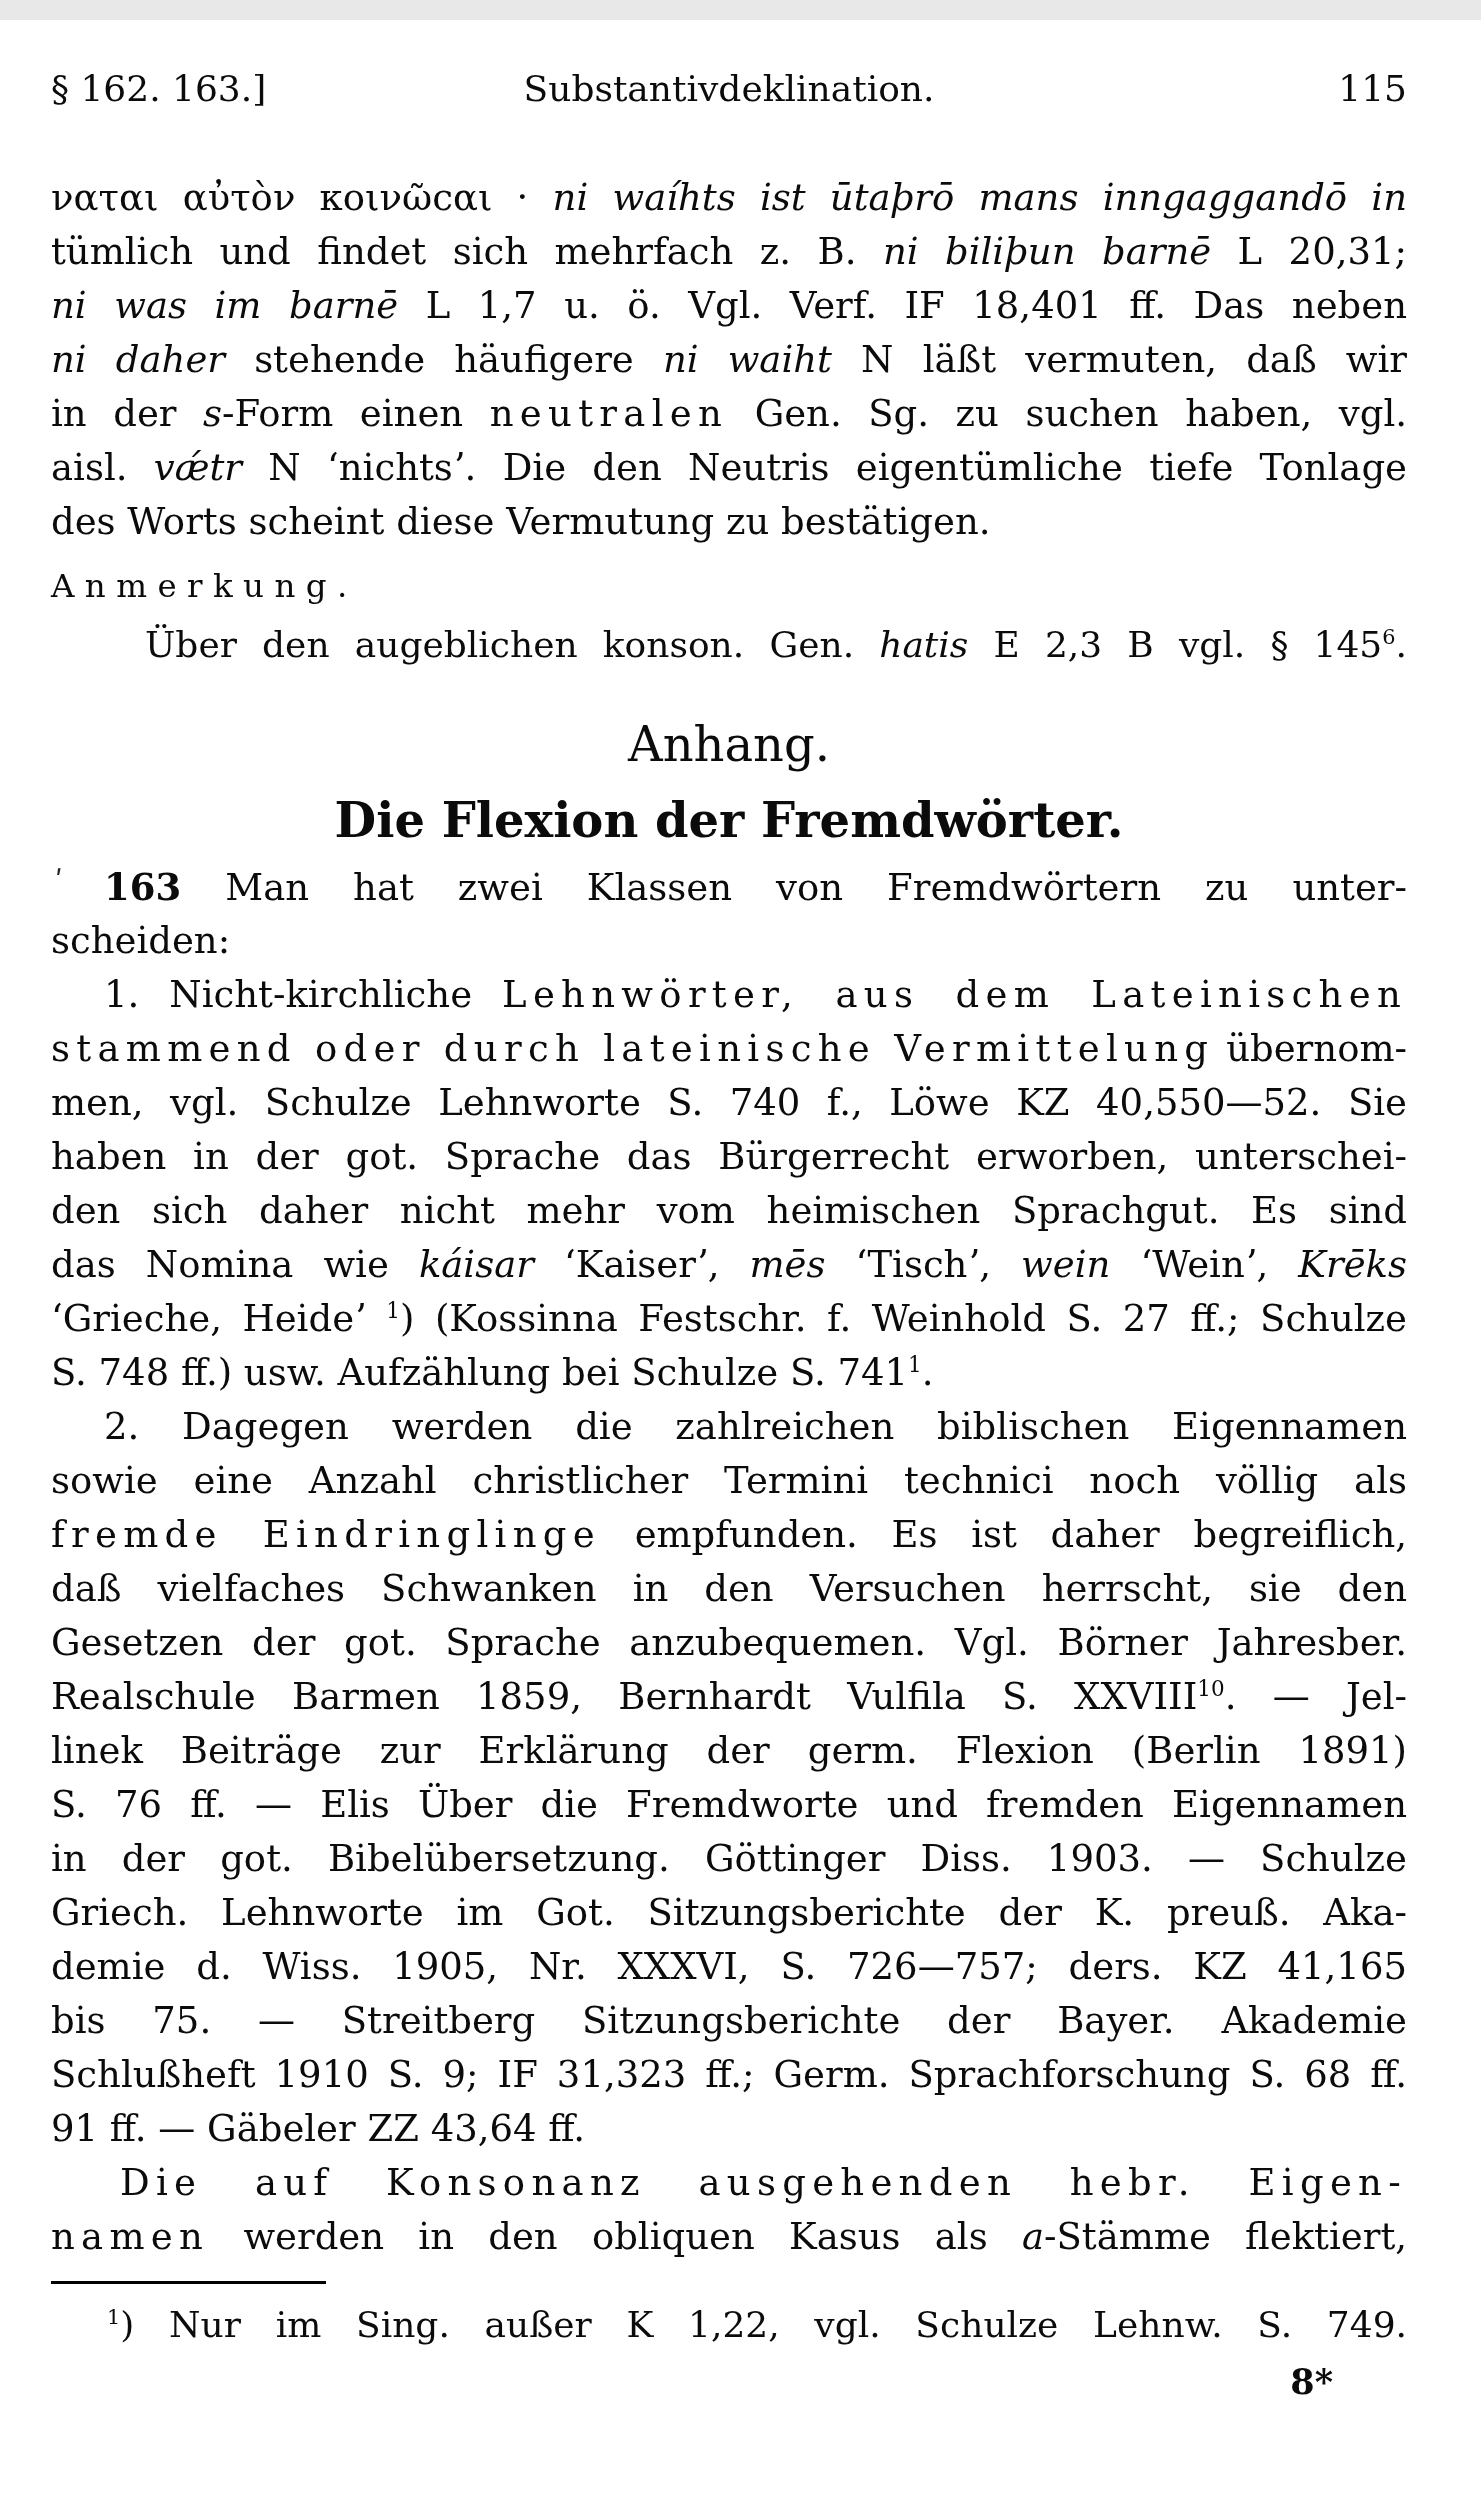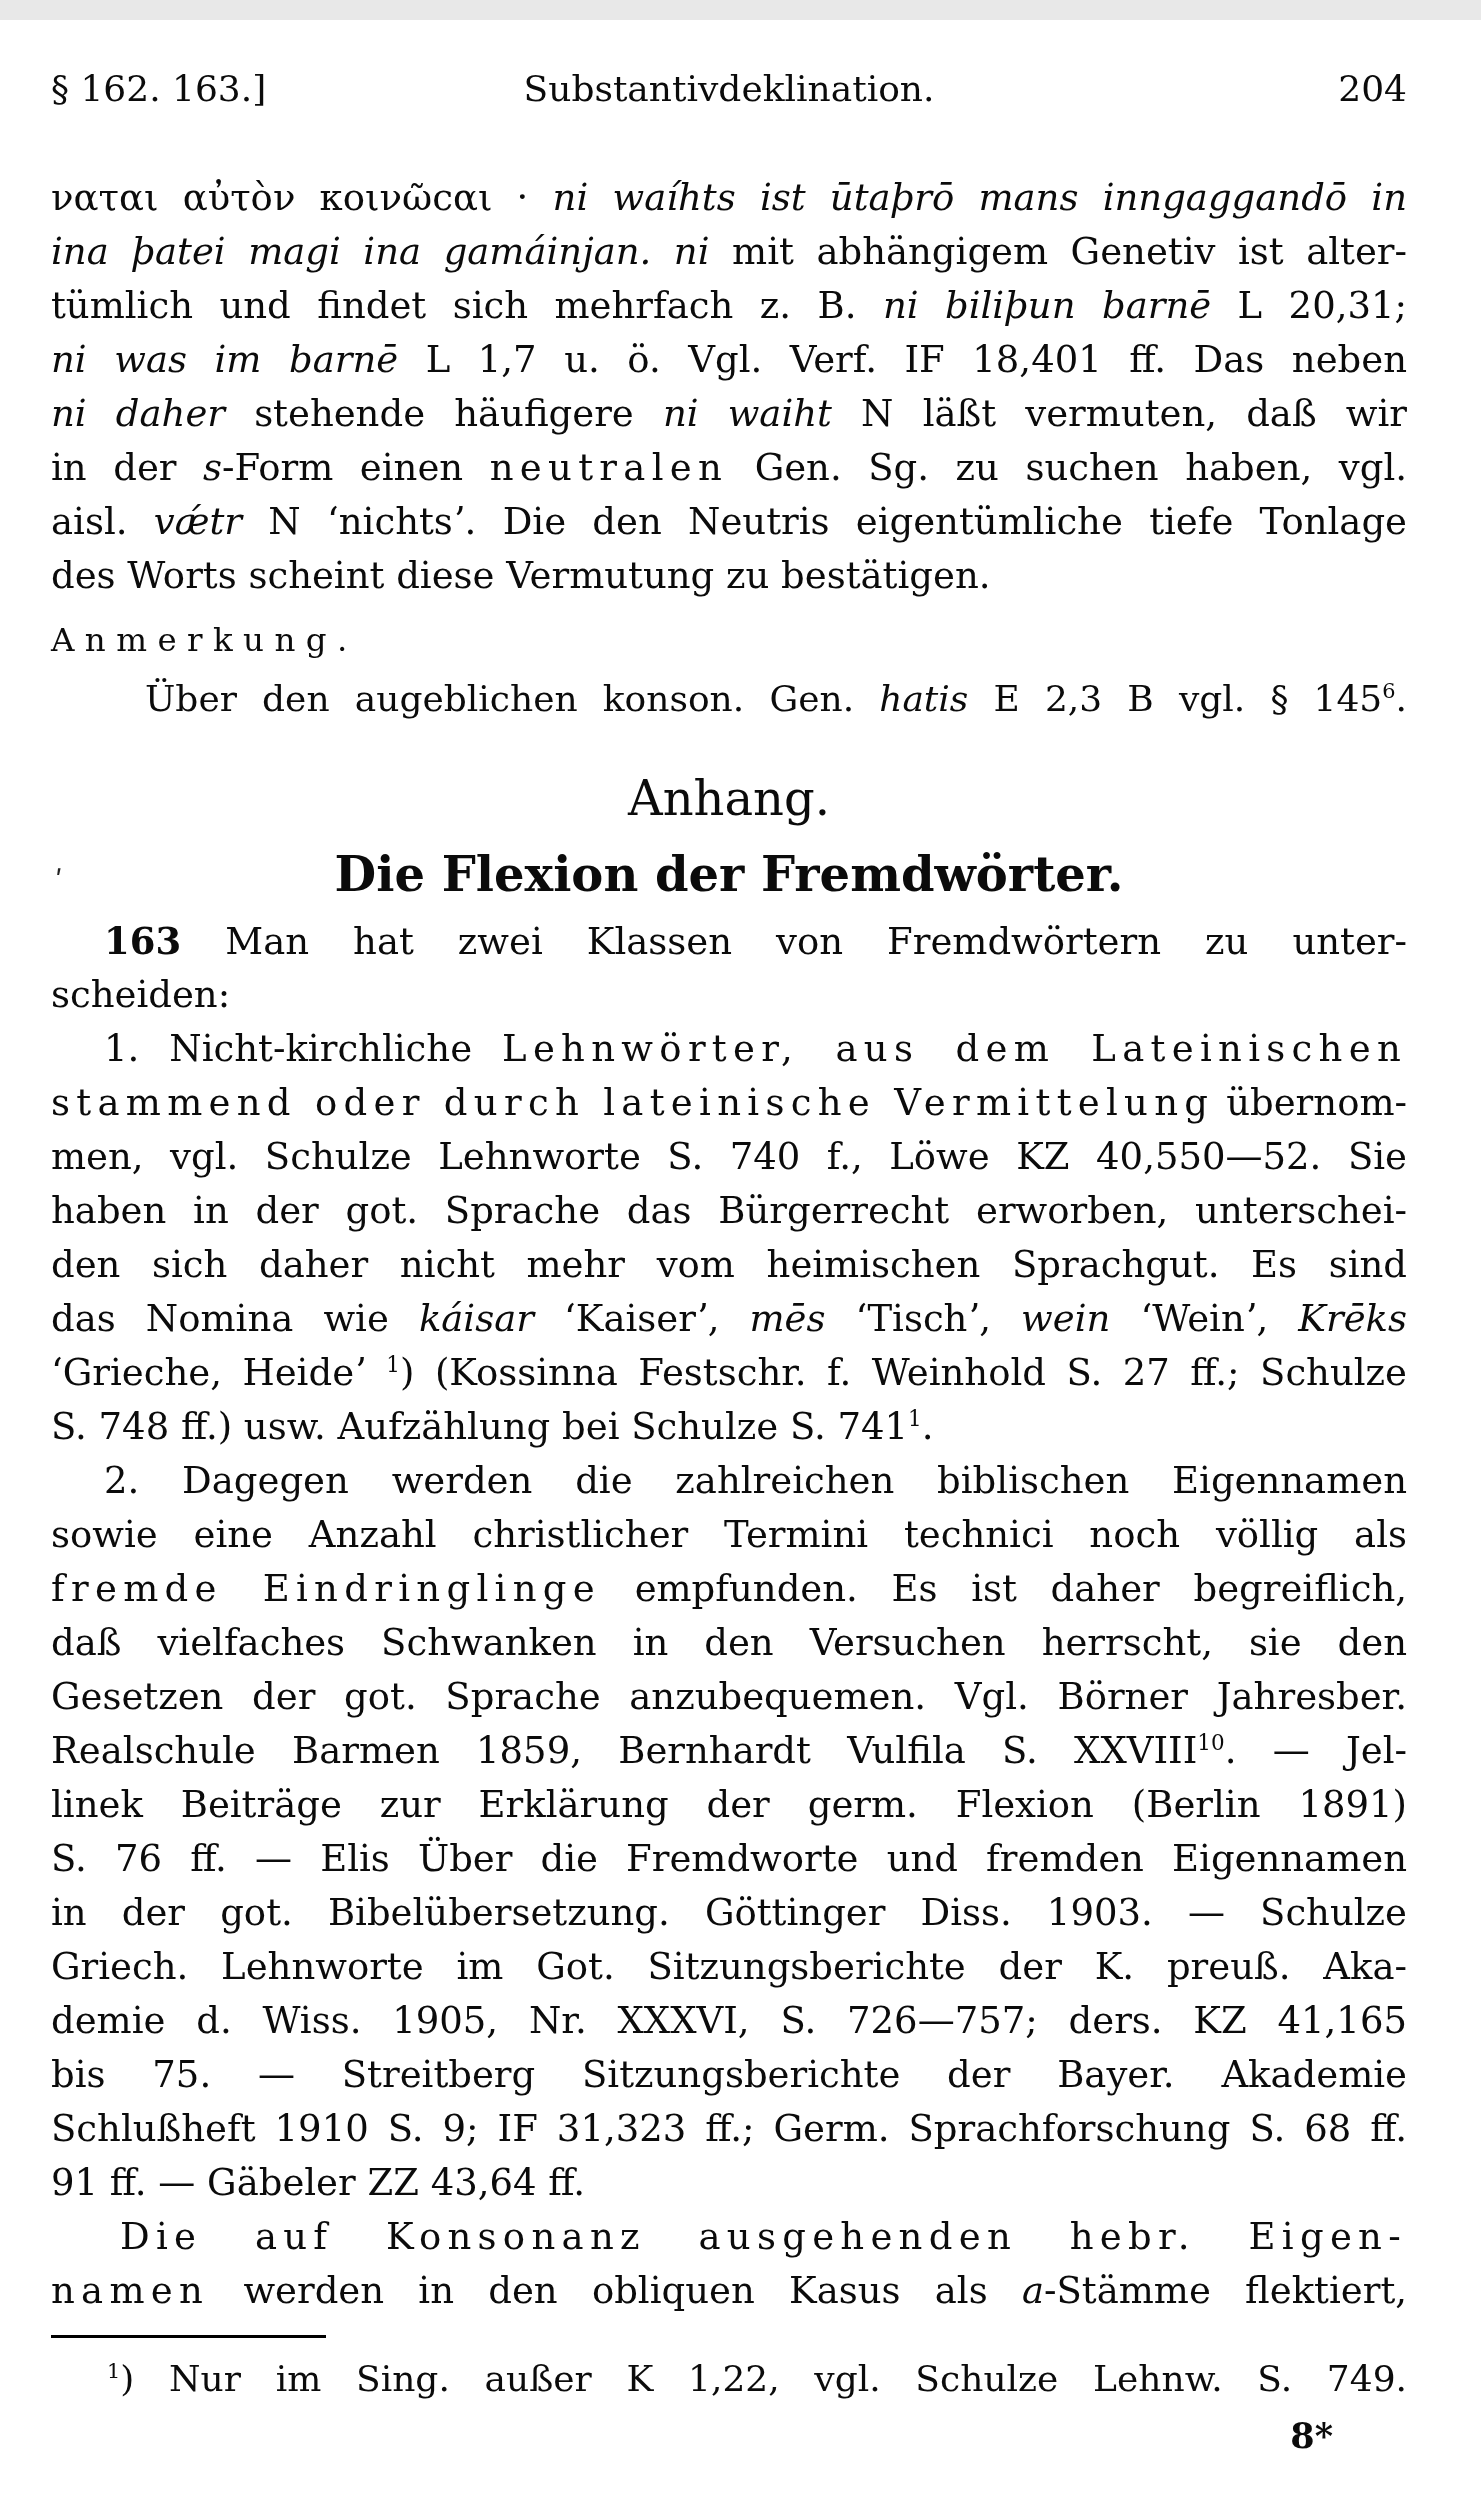--- a/index.html
+++ b/index.html
@@ -104,26 +104,25 @@
   }
 </style>
 </head>
 <body>
 
 <div class="page">
 
   <div class="runhead">
     <span class="rh-left">§ 162. 163.]</span>
     <span class="rh-mid">Substantivdeklination.</span>
-    <span class="rh-right">204</span>
+    <span class="rh-right">115</span>
   </div>
 
   <div>
       <div class="line"><span>ναται αὐτὸν κοινῶϲαι · </span><span class="i">ni waíhts ist ūtaþrō mans inngaggandō in</span></div>
-      <div class="line"><span class="i">ina þatei magi ina gamáinjan.</span><span> </span><span class="i">ni</span><span> mit abhängigem Genetiv ist alter-</span></div>
       <div class="line"><span>tümlich und findet sich mehrfach z. B. </span><span class="i">ni biliþun barnē</span><span> L 20,31;</span></div>
       <div class="line"><span class="i">ni was im barnē</span><span> L 1,7 u. ö. Vgl. Verf. IF 18,401 ff. Das neben</span></div>
       <div class="line"><span class="i">ni daher</span><span> stehende häufigere </span><span class="i">ni waiht</span><span> N läßt vermuten, daß wir</span></div>
       <div class="line"><span>in der </span><span class="i">s</span><span>-Form einen </span><span class="sp">neutralen</span><span> Gen. Sg. zu suchen haben, vgl.</span></div>
       <div class="line"><span>aisl. </span><span class="i">vǽtr</span><span> N ʻnichtsʼ. Die den Neutris eigentümliche tiefe Tonlage</span></div>
       <div class="line nojust"><span>des Worts scheint diese Vermutung zu bestätigen.</span></div>
     </div>
 
   <div class="h-anmerkung">Anmerkung.</div>
 

